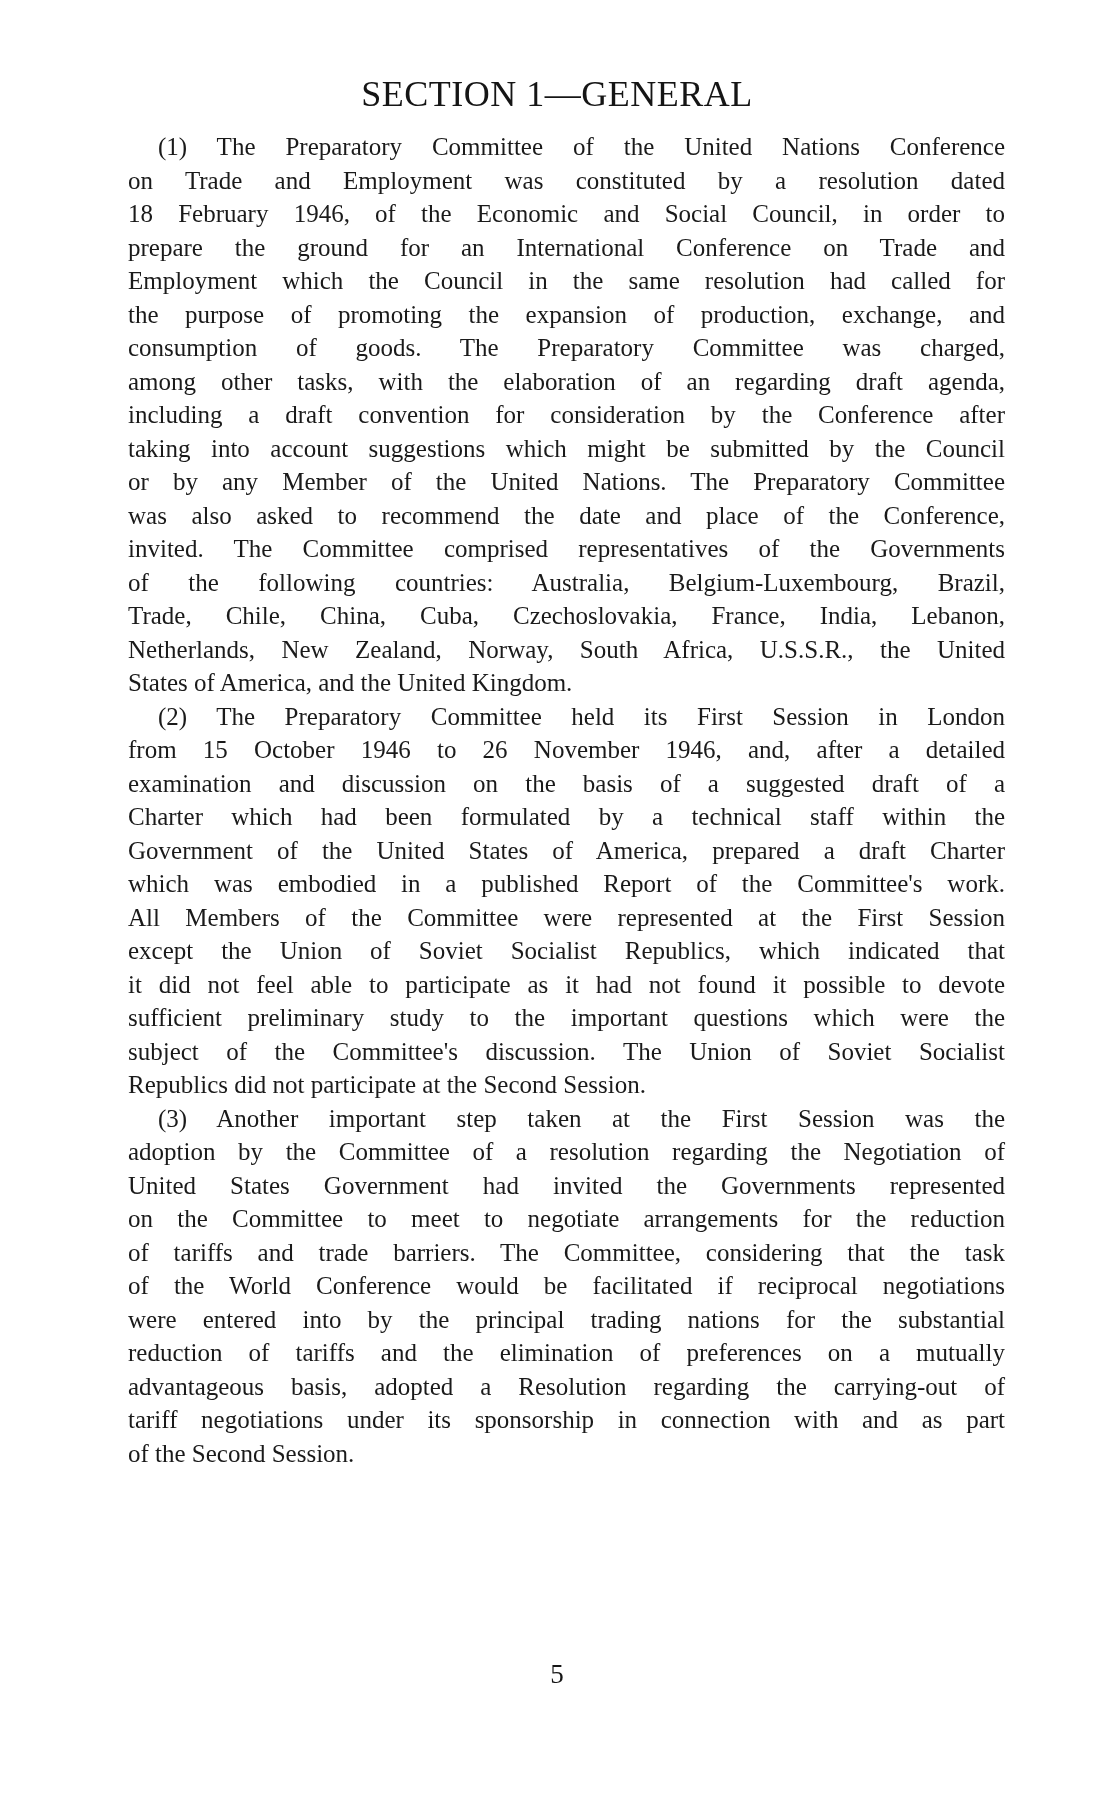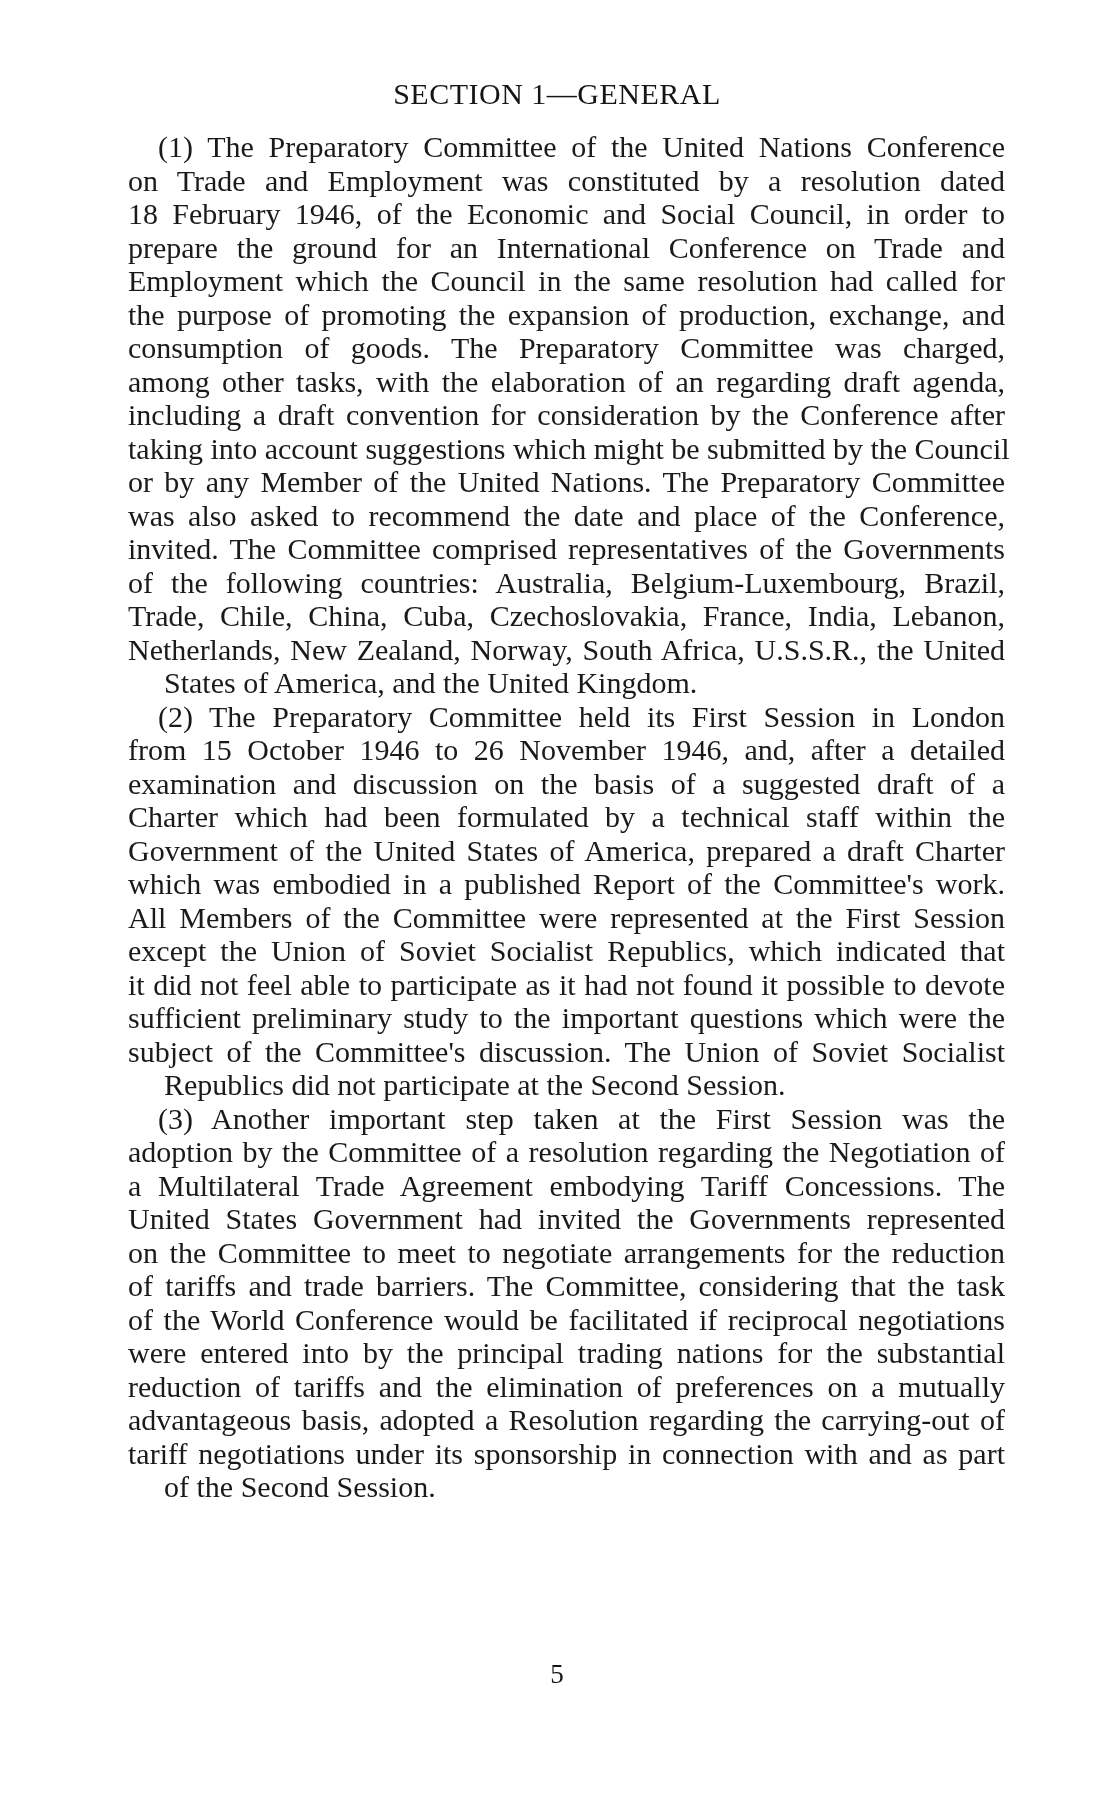--- a/index.html
+++ b/index.html
@@ -4,34 +4,34 @@
 <style>
   html, body { margin: 0; padding: 0; background: #ffffff; }
   body { width: 1114px; height: 1794px; position: relative; overflow: hidden; }
   .page {
     position: absolute; left: 0; top: 0; width: 1114px; height: 1794px;
     background: #ffffff; color: #1a1a1a;
     font-family: "Liberation Serif", "DejaVu Serif", serif;
   }
   .title {
     position: absolute; left: 0; width: 1114px; top: 76px;
-    text-align: center; font-size: 30px; letter-spacing: 0.5px;
+    text-align: center; font-size: 36px; letter-spacing: 0.5px;
     line-height: 36px; color: #151515;
   }
   .body {
     position: absolute; left: 128px; top: 130px; width: 877px;
   }
   .line {
     display: block; height: 33.5px; line-height: 33.5px;
-    font-size: 30px; white-space: nowrap;
+    font-size: 25px; white-space: nowrap;
     text-align: justify; text-align-last: justify;
     overflow: visible;
   }
   .line.first { padding-left: 30px; }
-  .line.last { text-align-last: left; margin-left: 36px; }
+  .line.last { text-align-last: left; }
   .folio {
     position: absolute; left: 0; width: 1114px; top: 1658px;
     text-align: center; font-size: 27px; line-height: 32px; color: #151515;
   }
 </style>
 </head>
 <body>
 
 <div class="page">
   <div class="title">SECTION 1—GENERAL</div>
@@ -69,21 +69,20 @@
       <span class="line">except the Union of Soviet Socialist Republics, which indicated that</span>
       <span class="line">it did not feel able to participate as it had not found it possible to devote</span>
       <span class="line">sufficient preliminary study to the important questions which were the</span>
       <span class="line">subject of the Committee's discussion. The Union of Soviet Socialist</span>
       <span class="line last">Republics did not participate at the Second Session.</span>
     </div>
 
     <div>
       <span class="line first">(3) Another important step taken at the First Session was the</span>
       <span class="line">adoption by the Committee of a resolution regarding the Negotiation of</span>
-      <span class="line">a Multilateral Trade Agreement embodying Tariff Concessions. The</span>
       <span class="line">United States Government had invited the Governments represented</span>
       <span class="line">on the Committee to meet to negotiate arrangements for the reduction</span>
       <span class="line">of tariffs and trade barriers. The Committee, considering that the task</span>
       <span class="line">of the World Conference would be facilitated if reciprocal negotiations</span>
       <span class="line">were entered into by the principal trading nations for the substantial</span>
       <span class="line">reduction of tariffs and the elimination of preferences on a mutually</span>
       <span class="line">advantageous basis, adopted a Resolution regarding the carrying-out of</span>
       <span class="line">tariff negotiations under its sponsorship in connection with and as part</span>
       <span class="line last">of the Second Session.</span>
     </div>

